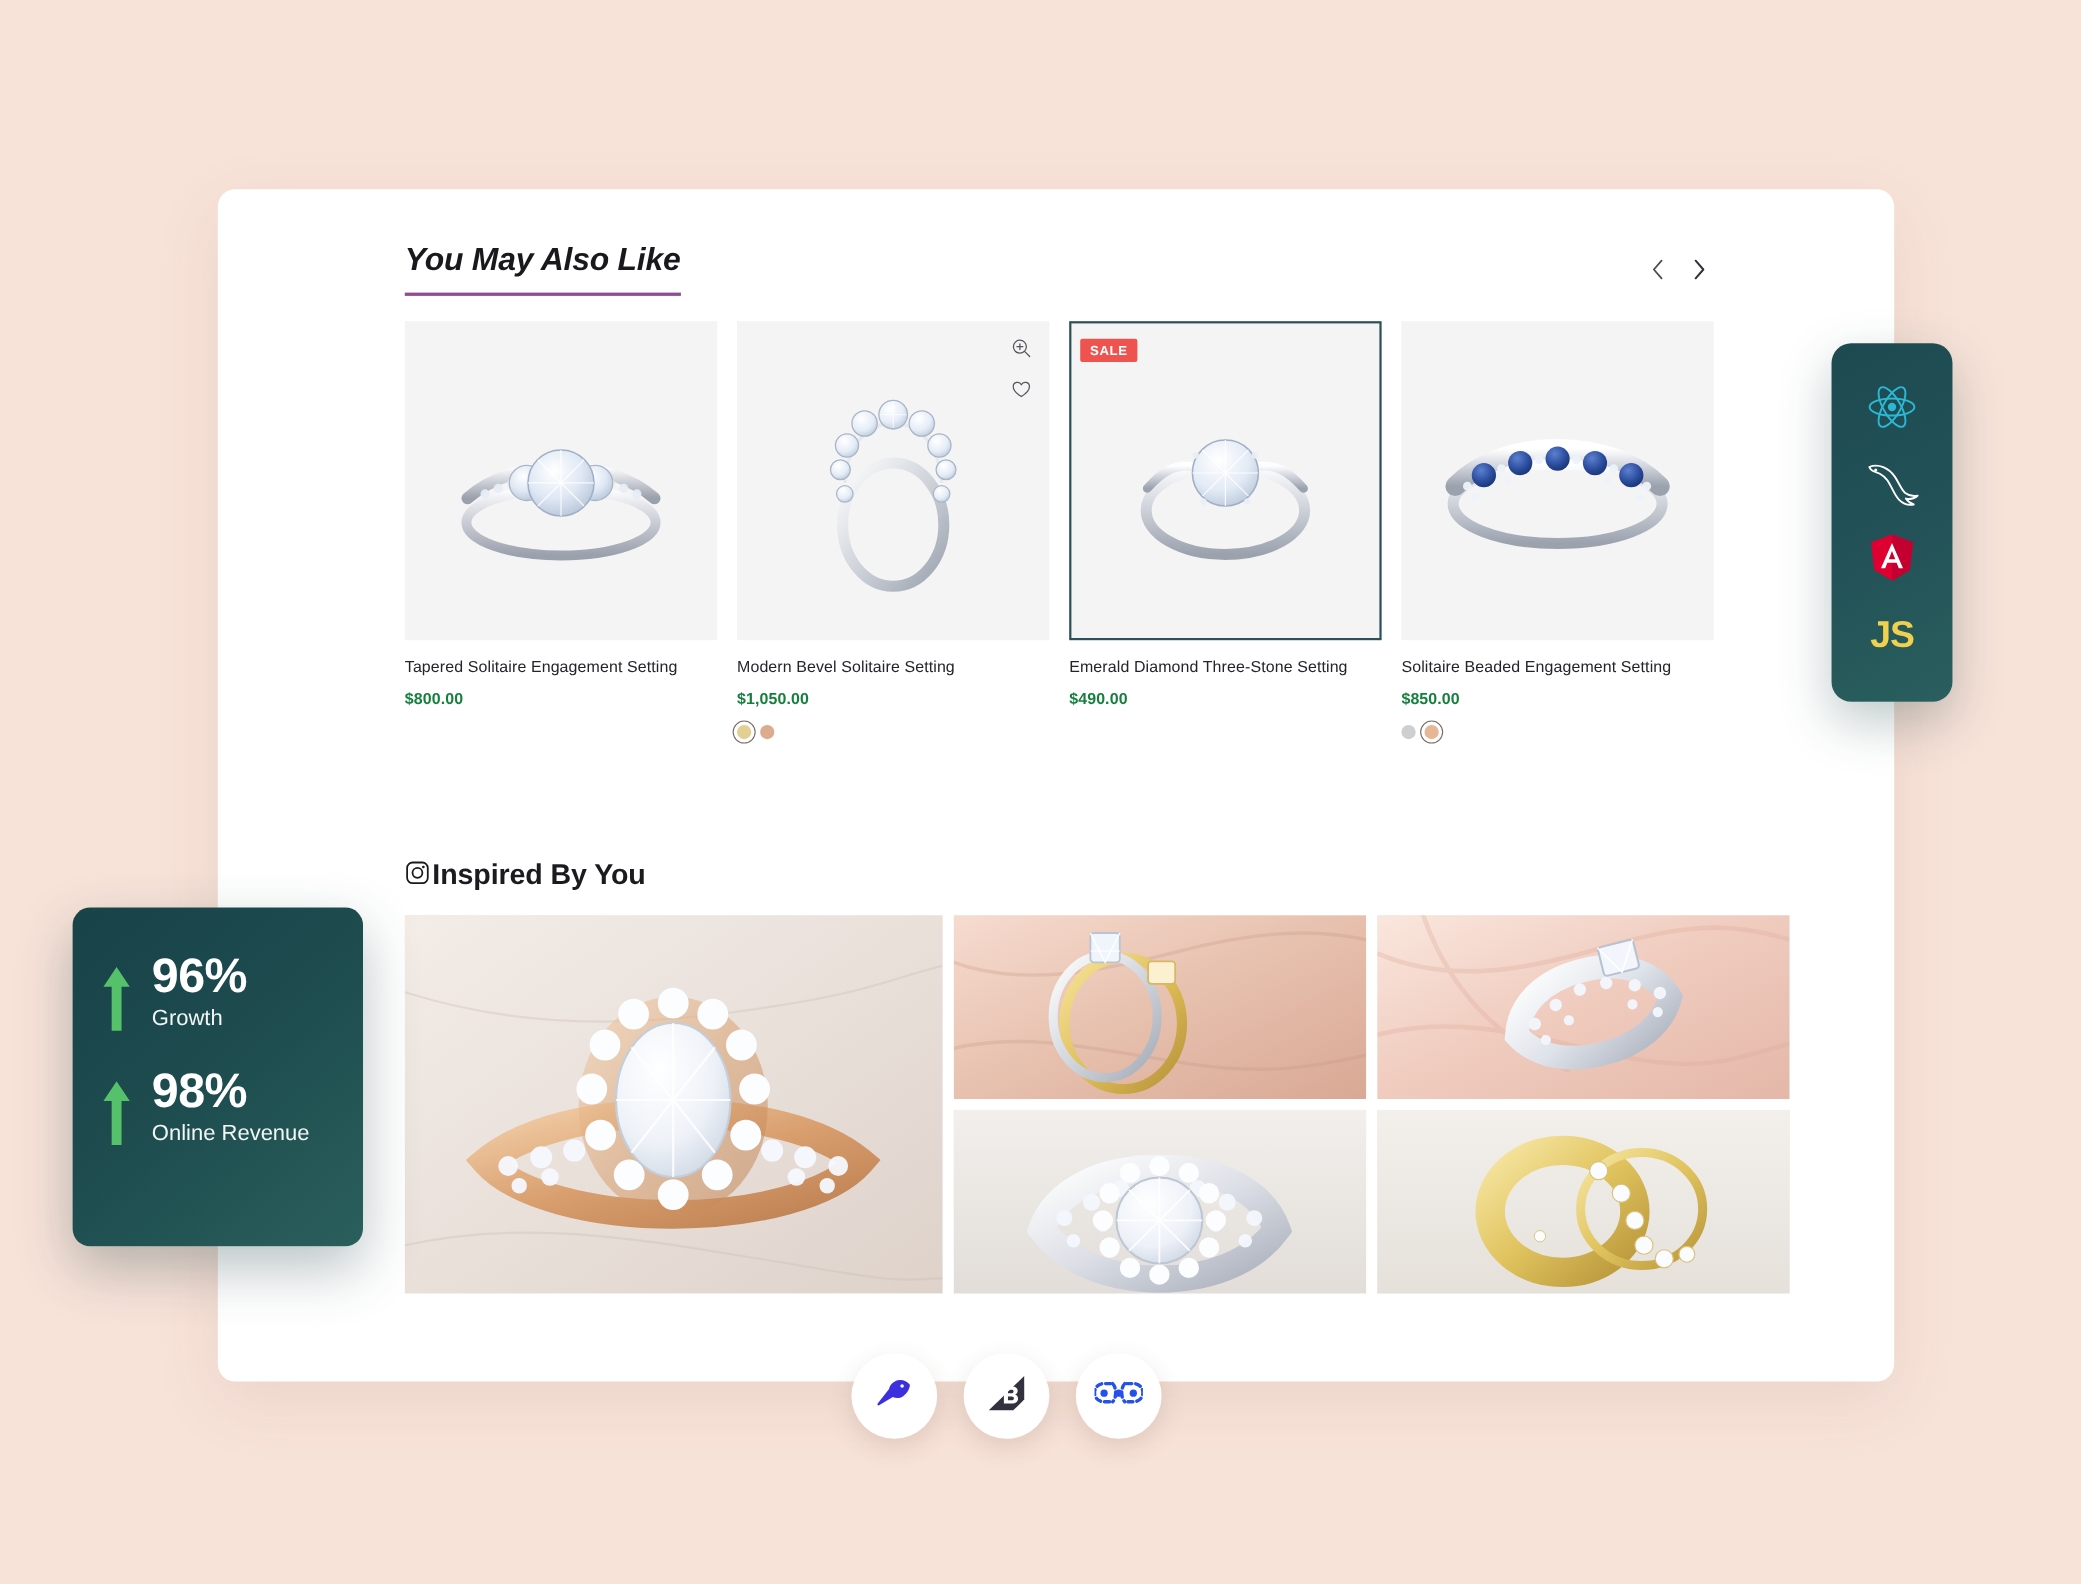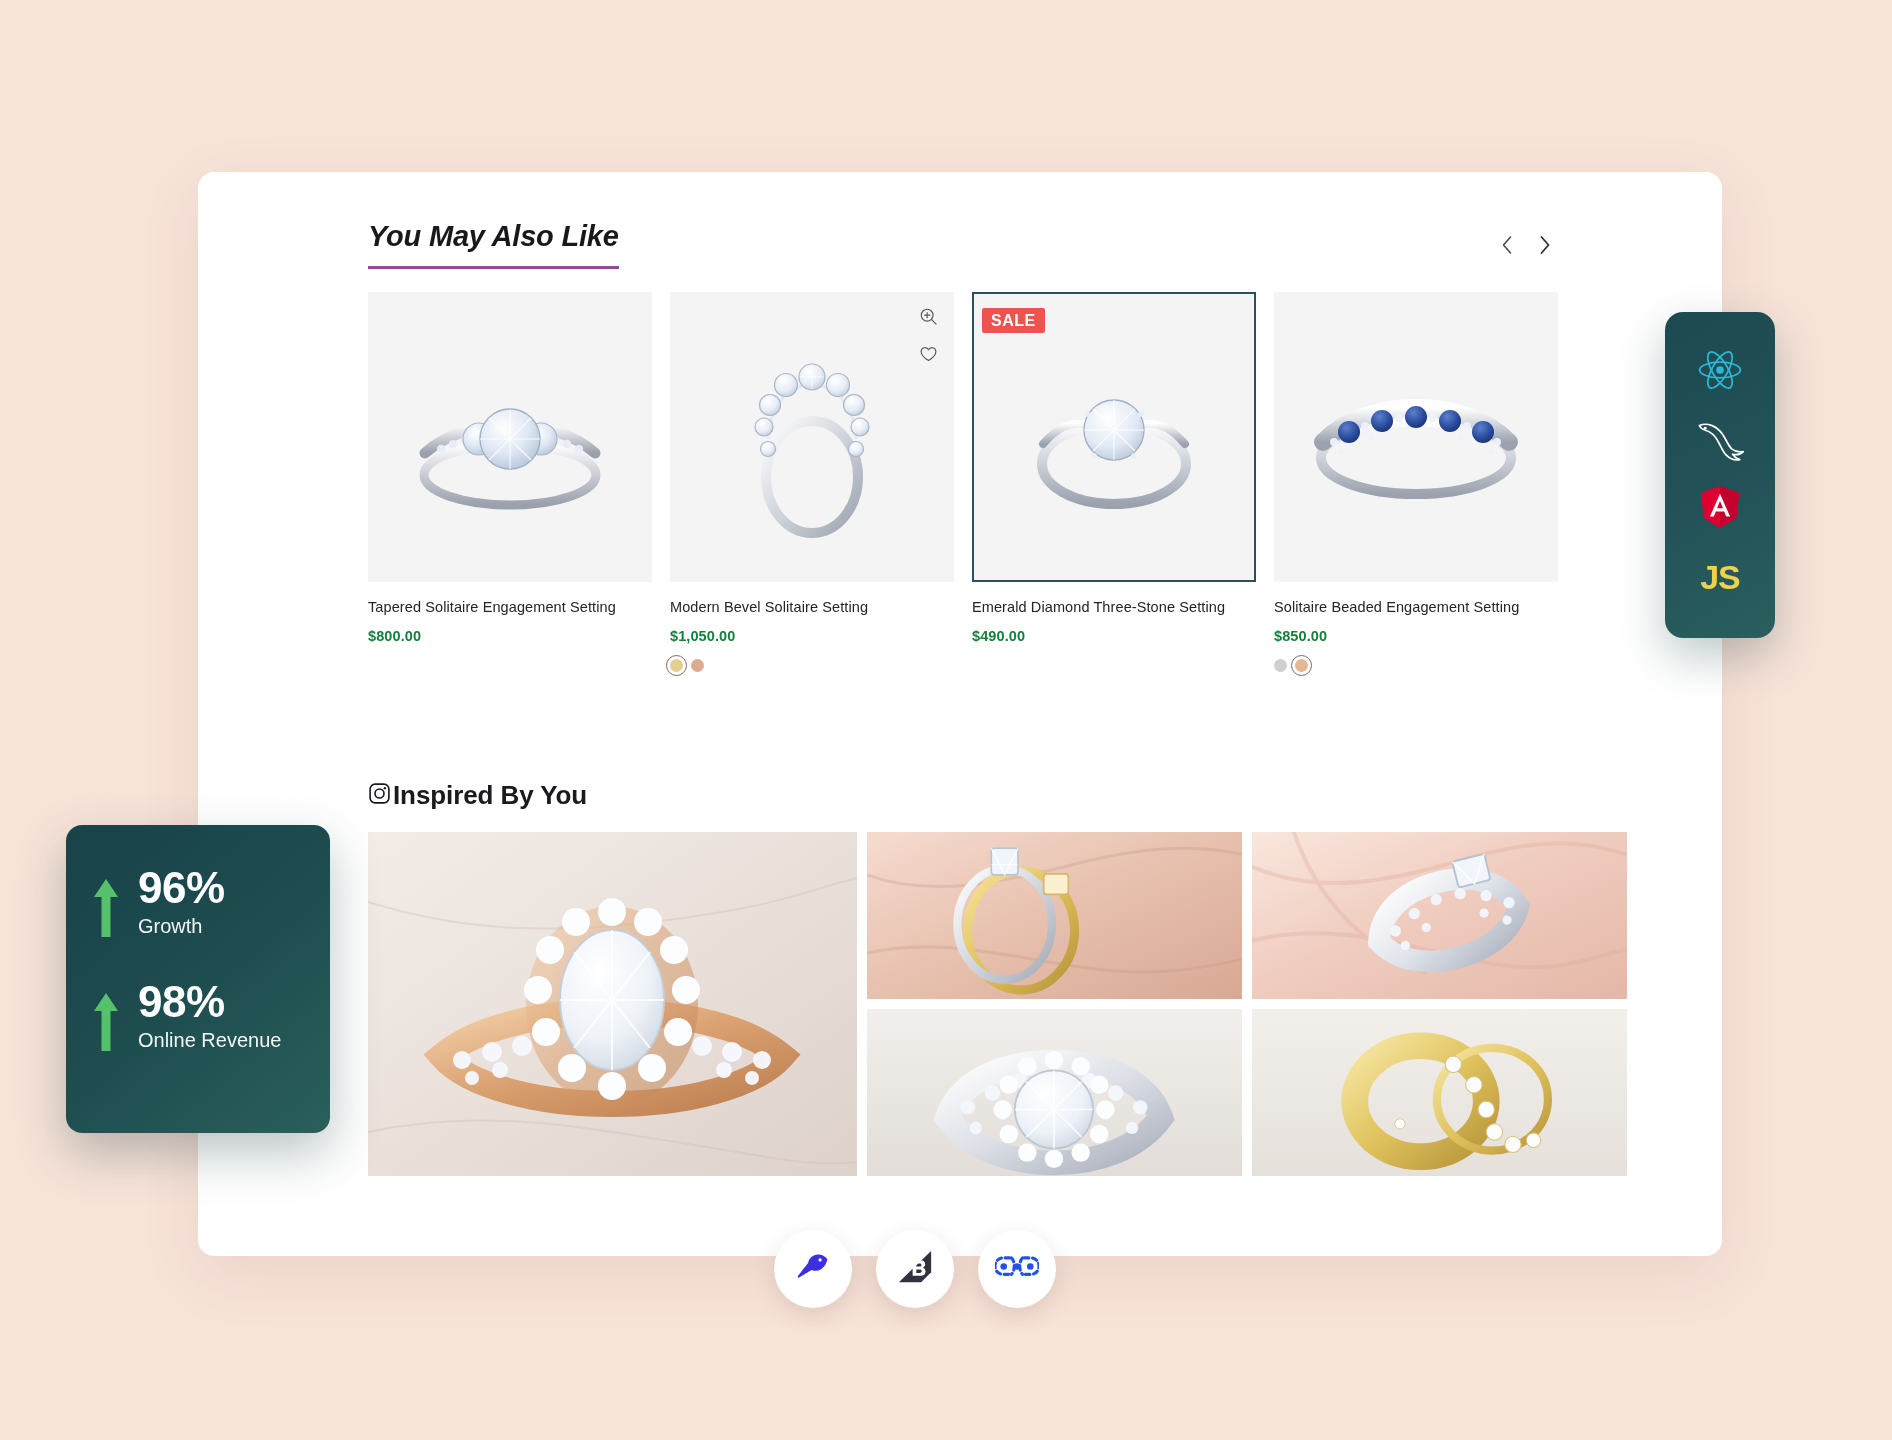--- a/index.html
+++ b/index.html
@@ -101,21 +101,21 @@
     justify-content: center;
   }
 
   
   .sale-badge {
     position: absolute;
     left: 8px;
     top: 14px;
     background: #ef5350;
     color: #ffffff;
-    font-size: 16px;
+    font-size: 12px;
     font-weight: 700;
     letter-spacing: 0.5px;
     padding: 4px 9px 3px;
     z-index: 4;
     border-radius: 2px;
   }
 
   
   .hover-tools {
     position: absolute;
@@ -215,21 +215,21 @@
     width: 264px;
     height: 308px;
     border-radius: 16px;
     background: linear-gradient(140deg, #184349 0%, #1d4b4e 45%, #2a5f5c 100%);
     box-shadow: 0 20px 50px rgba(25, 60, 62, 0.30);
     padding: 40px 0 0 26px;
     color: #ffffff;
     z-index: 30;
   }
   .stat-block { display: flex; align-items: flex-start; gap: 18px; }
-  .stat-block + .stat-block { margin-top: 36px; }
+  .stat-block + .stat-block { margin-top: 25px; }
   .arrow-up { margin-top: 12px; flex: 0 0 auto; }
   .stat-value {
     font-size: 44px;
     font-weight: 700;
     line-height: 1.05;
     letter-spacing: -0.5px;
   }
   .stat-label {
     font-size: 20px;
     font-weight: 400;

